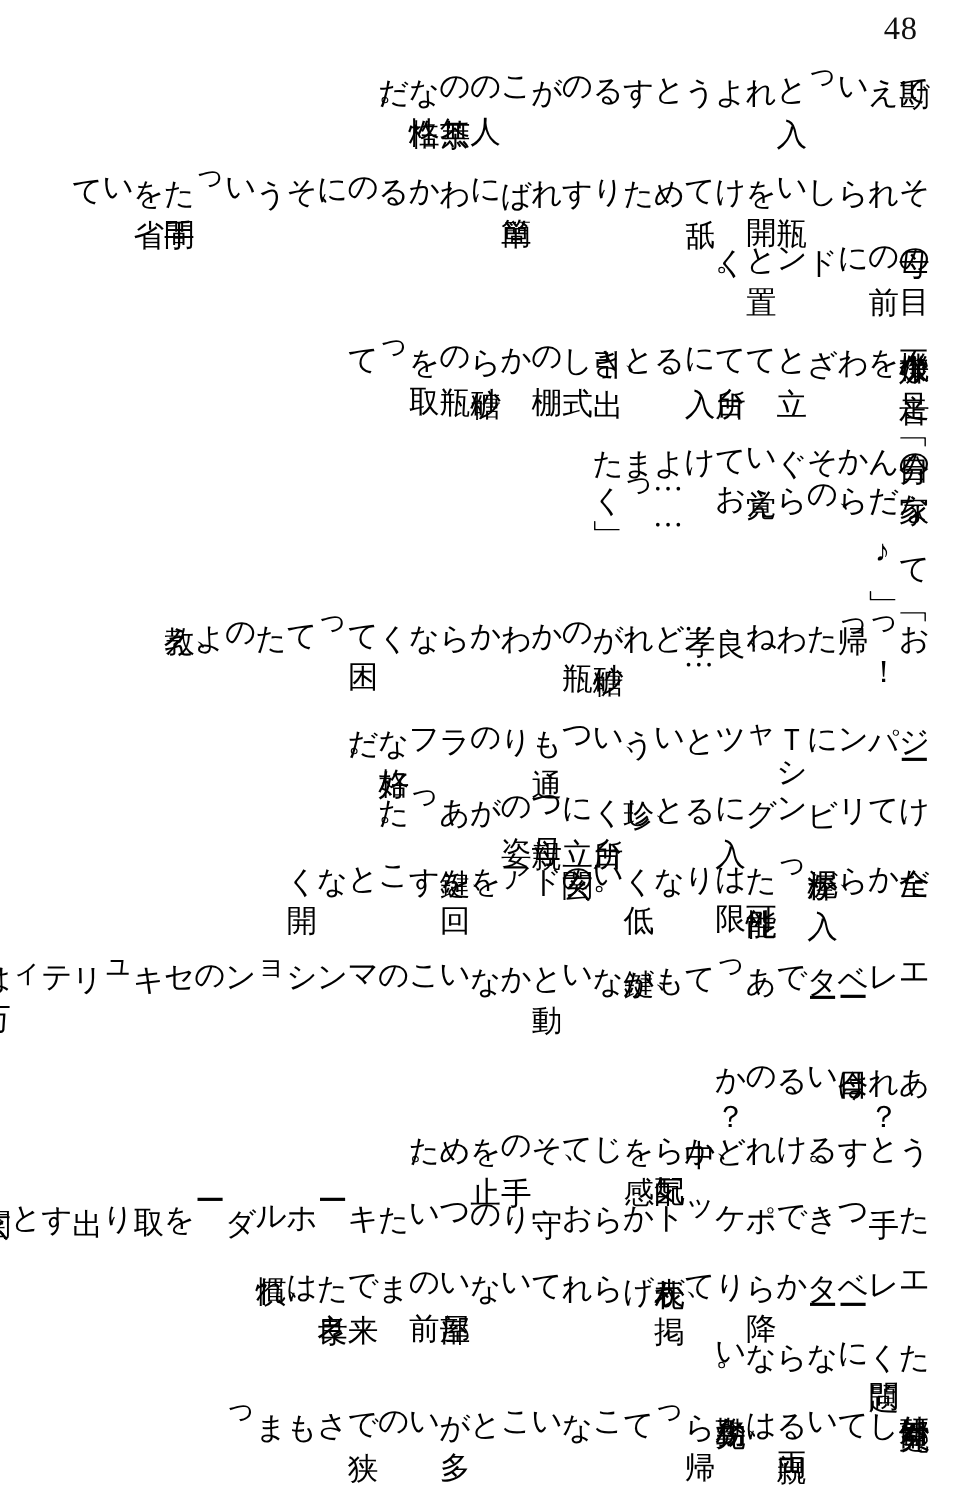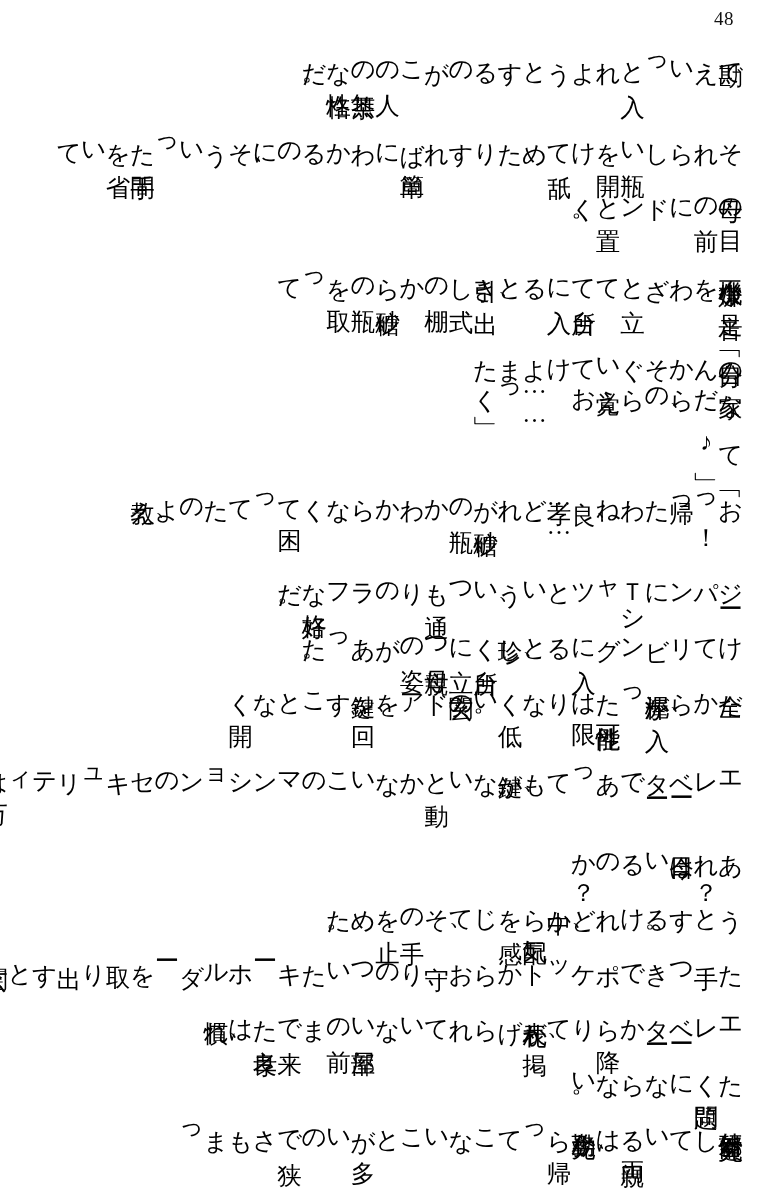--- a/index.html
+++ b/index.html
@@ -20,21 +20,21 @@
     top: 0;
     left: 0;
     width: 772px;
     height: 1200px;
     box-sizing: border-box;
   }
   .page-number {
     position: absolute;
     top: 8px;
     right: 38px;
-    font-size: 19px;
+    font-size: 26px;
     font-family: "Liberation Serif", "DejaVu Serif", serif;
     letter-spacing: 0.5px;
     color: #111;
   }
   
   .body-text {
     position: absolute;
     top: 52px;
     right: 30px;
     left: 30px;

